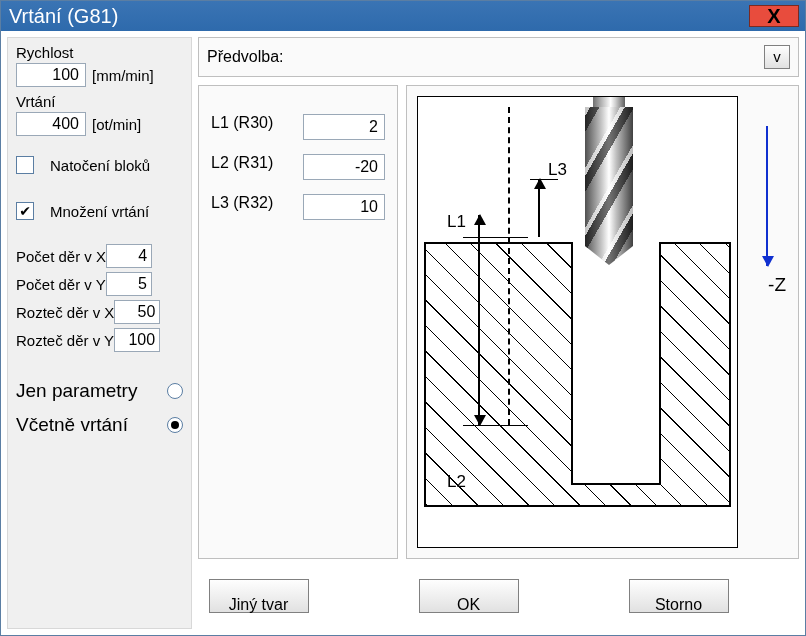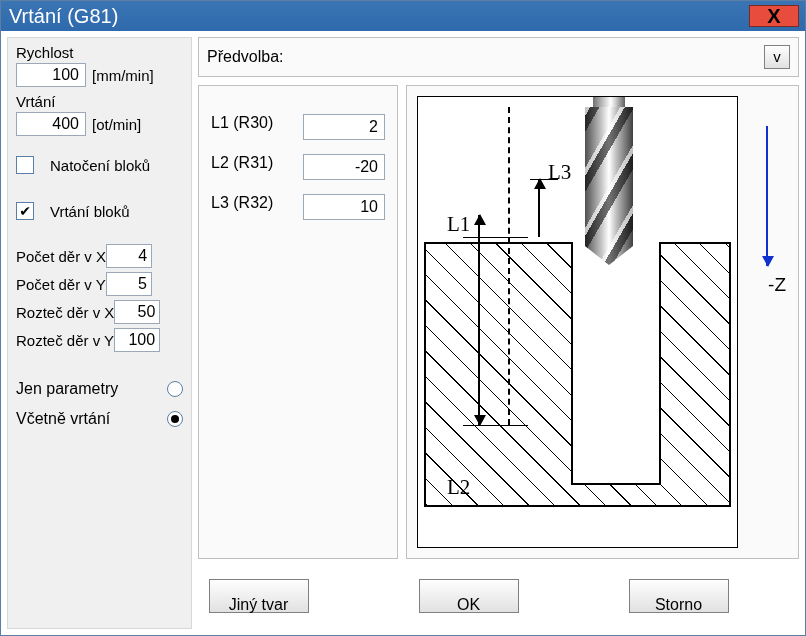--- a/index.html
+++ b/index.html
@@ -97,21 +97,21 @@
     padding: 0 4px;
     font-size: 16px;
     background: #fff;
   }
   .radio-row {
     display: flex;
     align-items: center;
     justify-content: space-between;
     margin: 6px 0;
   }
-  .radio-row label { font-size: 16px; }
+  .radio-row label { font-size: 19px; }
   .radio {
     width: 16px; height: 16px;
     border: 1px solid #5b7ea3;
     border-radius: 50%;
     display: inline-flex;
     align-items: center;
     justify-content: center;
     cursor: pointer;
     background: #fff;
   }
@@ -228,23 +228,23 @@
   .flute::before {
     content: "";
     position: absolute;
     inset: 0;
     background-image: repeating-linear-gradient(-60deg,
       rgba(0,0,0,0) 0px, rgba(0,0,0,0) 18px,
       rgba(0,0,0,0.55) 18px, rgba(0,0,0,0.55) 26px,
       rgba(255,255,255,0.65) 26px, rgba(255,255,255,0.65) 30px);
   }
   
-  .dia-label { position: absolute; font-size: 21px; font-family: Liberation Serif, serif; background: transparent; }
+  .dia-label { position: absolute; font-size: 17px; font-family: Liberation Sans, sans-serif; background: transparent; }
   .lbl-L1 { top: 115px; left: 29px; }
-  .lbl-L2 { bottom: 47px; left: 29px; }
+  .lbl-L2 { bottom: 55px; left: 29px; }
   .lbl-L3 { top: 63px; left: 130px; }
   .v-arrow-solid {
     position: absolute;
     width: 0;
     border-left: 2px solid #000;
   }
   .v-arrow-dashed {
     position: absolute;
     width: 0;
     border-left: 2px dashed #000;
@@ -346,21 +346,21 @@
           <span class="unit">[ot/min]</span>
         </div>
       </div>
 
       <div class="checkbox-row">
         <span class="checkbox"></span>
         <span>Natočení bloků</span>
       </div>
       <div class="checkbox-row">
         <span class="checkbox checked"></span>
-        <span>Vrtání bloků</span>
+        <span>Množení vrtání</span>
       </div>
 
       <div class="small-grid">
         <div class="row">
           <label>Počet děr v X</label>
           <input class="small-input" value="4" style="">
         </div>
         <div class="row">
           <label>Počet děr v Y</label>
           <input class="small-input" value="5" style="">

